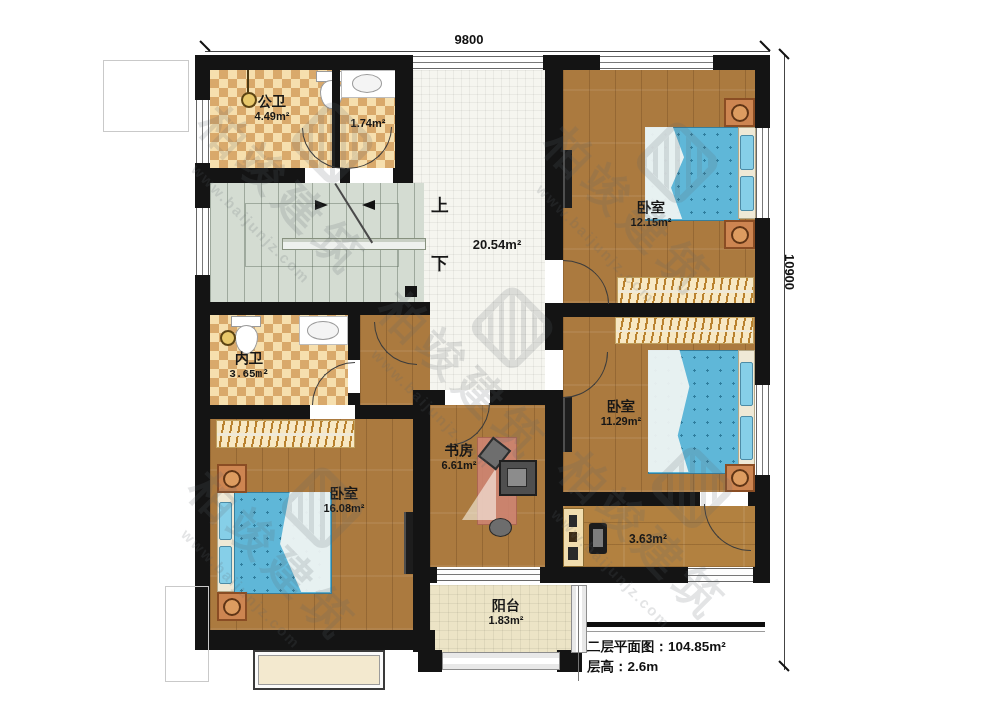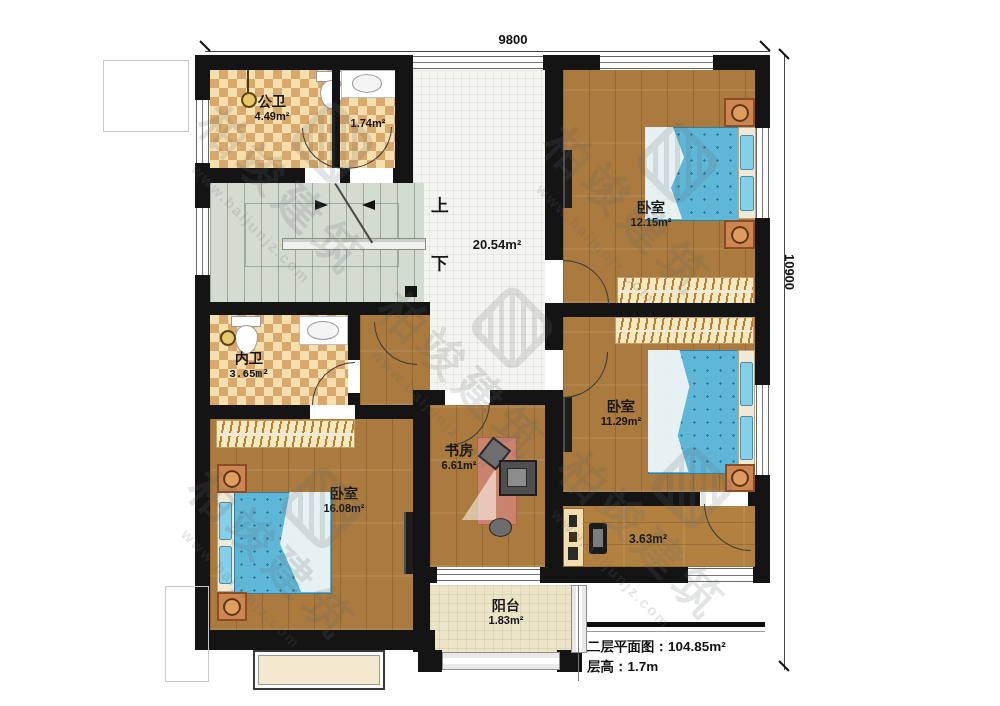--- a/index.html
+++ b/index.html
@@ -259,38 +259,38 @@
     <span class="rarea" style="font-size:12px;">3.63m²</span>
   </div>
   <div class="rlbl" style="left:506px;top:612px;">
     <span class="rname">阳台</span>
       <span class="rarea">1.83m²</span>
   </div>
 
   <div class="dimline" style="left:205px;top:51px;width:565px;height:1px;"></div>
   <div class="tick" style="left:198px;top:45px;"></div>
   <div class="tick" style="left:758px;top:45px;"></div>
-  <div class="dimtxt" style="left:513px;top:39px;">9800</div>
+  <div class="dimtxt" style="left:469px;top:39px;">9800</div>
 
   <div class="dimline" style="left:784px;top:55px;width:1px;height:615px;"></div>
   <div class="tick" style="left:777px;top:53px;"></div>
   <div class="tick" style="left:777px;top:665px;"></div>
   <div class="dimtxt" style="left:789px;top:272px;transform:translate(-50%,-50%) rotate(90deg);">10900</div>
 
   <div class="extbox" style="left:103px;top:60px;width:84px;height:70px;"></div>
   <div class="extbox" style="left:165px;top:586px;width:42px;height:94px;"></div>
 
   <div class="abs" style="left:578px;top:586px;width:270px;height:95px;border-left:1px solid #777;">
     <div class="abs" style="left:8px;top:36px;width:178px;height:5px;background:#0e0e0e;"></div>
     <div class="abs" style="left:8px;top:45px;width:178px;height:1px;background:#9a9a9a;"></div>
     <div class="tb-line" style="left:8px;top:52px;">
       <span>二层平面图：</span><span>104.85m²</span>
     </div>
     <div class="tb-line" style="left:8px;top:72px;">
-      <span>层高：</span><span>1.7m</span>
+      <span>层高：</span><span>2.6m</span>
     </div>
   </div>
 
   <div class="wm" style="left:300px;top:175px;">
     <div class="logo"></div>
     <span class="b">柏竣建筑</span>
       <span class="u">www.baijunjz.com</span>
   </div>
   <div class="wm" style="left:645px;top:195px;">
     <div class="logo"></div>

